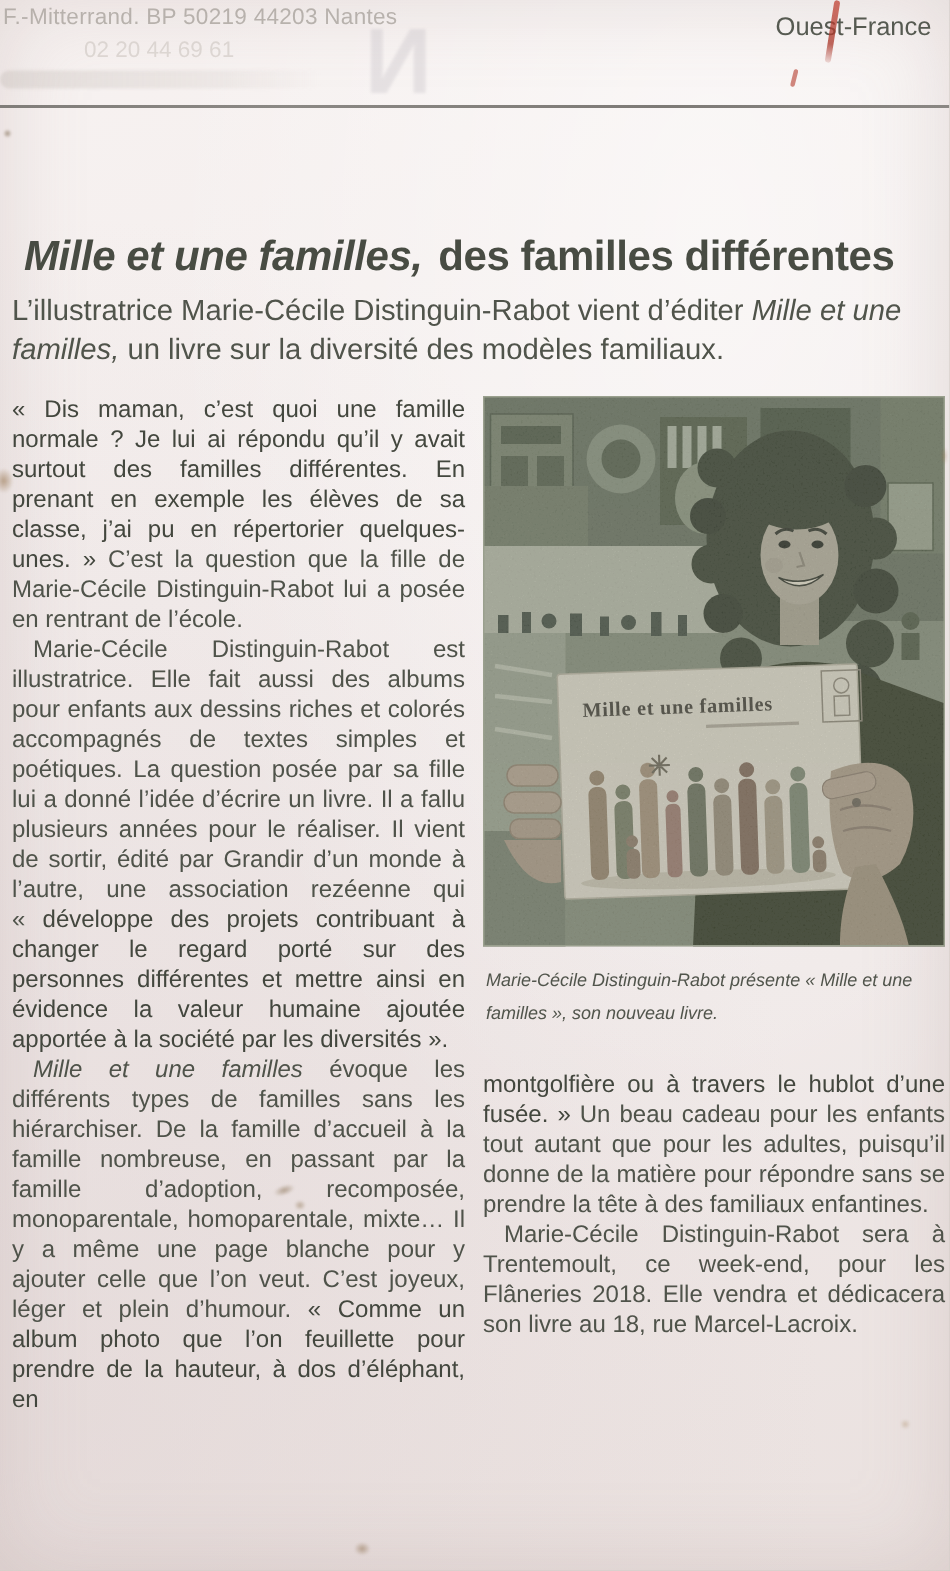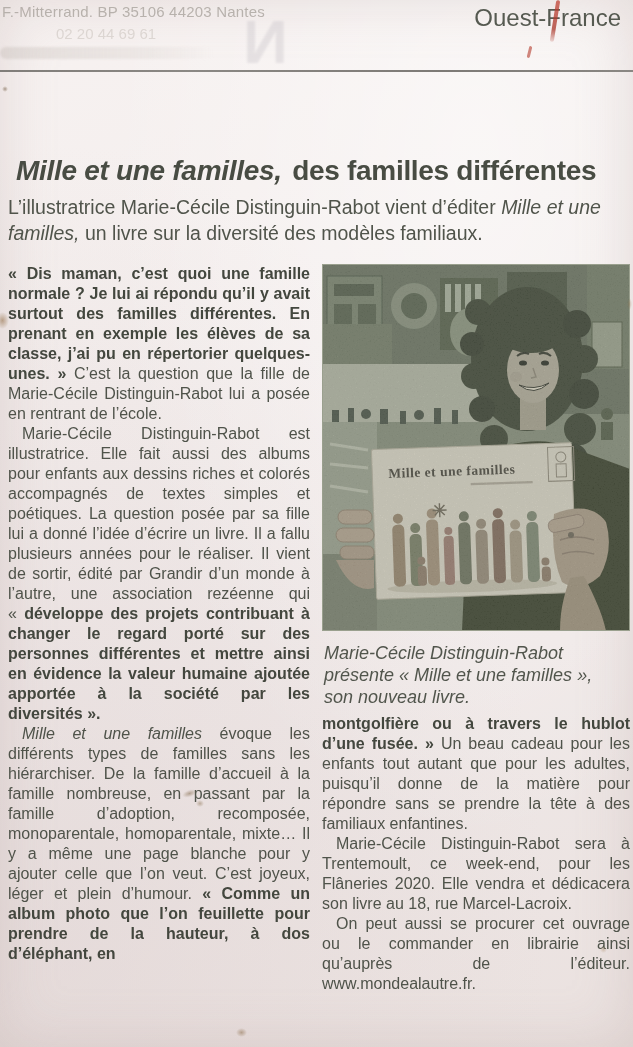--- a/index.html
+++ b/index.html
@@ -16,63 +16,63 @@
   .abs{position:absolute;}
   
   .masthead-faint{left:2px;top:3px;font-size:15px;color:#aaa49e;opacity:.8;letter-spacing:.2px;}
   .masthead-faint2{left:56px;top:25px;font-size:15px;color:#c9c2bc;opacity:.55;}
   .masthead-smudge{left:0;top:47px;width:215px;height:12px;
     background:linear-gradient(90deg,rgba(190,182,176,.35),rgba(200,192,186,.18) 70%,transparent);
     filter:blur(1px);border-radius:6px;}
   .watermark{left:243px;top:6px;font-size:62px;font-weight:700;color:#b7b2ba;opacity:.28;
     transform:scaleX(-1);filter:blur(1px);}
   
-  .header-right{right:12px;top:5px;text-align:left;font-size:24px;line-height:25px;color:#565a51;}
+  .header-right{right:12px;top:5px;text-align:left;font-size:17px;line-height:25px;color:#565a51;}
   .red-stroke1{left:553px;top:0px;width:4px;height:42px;border-radius:3px;opacity:.75;
     background:linear-gradient(#c24335,#a93427 70%,rgba(169,52,39,.2));transform:rotate(9deg);}
   .red-stroke2{left:528px;top:46px;width:3px;height:12px;border-radius:2px;opacity:.6;
     background:#b43a2c;transform:rotate(14deg);}
   .rule{left:0;top:70px;width:633px;height:2px;
     background:linear-gradient(90deg,#807d79,#8b8884 30%,#7d7a76 70%,#8a8783);}
   
   .headline{left:16px;top:155px;width:610px;font-size:28px;font-weight:700;
     letter-spacing:-.3px;color:#484c43;white-space:nowrap;}
   .headline .i{font-style:italic;padding-right:3px;}
   .standfirst{left:8px;top:195px;width:620px;font-size:19.5px;line-height:25.5px;color:#50544b;}
   .standfirst .i{font-style:italic;}
   
   .col{text-align:justify;font-size:16px;line-height:20px;color:#4f534a;}
   .col-left{left:8px;top:264px;width:302px;}
   .col-right{left:322px;top:714px;width:308px;}
   .para{margin:0;}
   .para.indent{text-indent:14px;}
-  .para .b{font-weight:700;color:#43473e;}
+  .para .b{font-weight:400;color:#43473e;}
   .para .i{font-style:italic;}
   
   .photo{left:322px;top:264px;width:308px;height:367px;}
   .photo svg{display:block;}
-  .caption{left:324px;top:642px;width:290px;font-style:italic;font-size:18px;
+  .caption{left:324px;top:642px;width:290px;font-style:italic;font-size:12px;
     line-height:22px;color:#51554c;}
   
   .stain{border-radius:50%;filter:blur(.6px);}
   .s1{left:-4px;top:312px;width:13px;height:17px;background:radial-gradient(rgba(135,95,50,.5),rgba(135,95,50,0) 70%);}
   .s2{left:196px;top:800px;width:8px;height:7px;background:radial-gradient(rgba(120,90,50,.4),rgba(120,90,50,0) 70%);}
   .s3{left:236px;top:1028px;width:11px;height:9px;background:radial-gradient(rgba(125,92,52,.45),rgba(125,92,52,0) 70%);}
   .s4{left:600px;top:946px;width:7px;height:7px;background:radial-gradient(rgba(150,110,60,.3),rgba(150,110,60,0) 70%);}
   .s5{left:2px;top:86px;width:6px;height:6px;background:radial-gradient(rgba(95,72,42,.5),rgba(95,72,42,0) 70%);}
   .s6{left:627px;top:298px;width:5px;height:12px;background:radial-gradient(rgba(150,118,78,.35),rgba(150,118,78,0) 70%);}
   .s7{left:182px;top:790px;width:15px;height:7px;transform:rotate(-18deg);
     background:radial-gradient(rgba(110,82,45,.45),rgba(110,82,45,0) 70%);}
 </style>
 </head>
 <body>
 
 <div class="paper">
 
-  <div class="abs masthead-faint">F.-Mitterrand. BP 35106 44203 Nantes</div>
+  <div class="abs masthead-faint">F.-Mitterrand. BP 50219 44203 Nantes</div>
   <div class="abs masthead-faint2">02 20 44 69 61</div>
   <div class="abs masthead-smudge"></div>
   <div class="abs watermark">N</div>
 
   <div class="abs header-right">
     <div>Ouest-France</div>
   </div>
   <div class="abs red-stroke1"></div>
   <div class="abs red-stroke2"></div>
   <div class="abs rule"></div>
@@ -220,22 +220,21 @@
       <rect width="308" height="367" filter="url(#grainDark)" opacity="0.14"></rect>
       <rect width="308" height="367" filter="url(#grainLight)" opacity="0.12"></rect>
       <rect x="0.5" y="0.5" width="307" height="366" fill="none" stroke="#9aa08e" stroke-width="1"></rect>
     </svg>
   </div>
 
   <div class="abs caption">Marie-Cécile Distinguin-Rabot présente «&nbsp;Mille et une familles&nbsp;», son nouveau livre.</div>
 
   <div id="col-right" class="abs col col-right">
       <p class="para"><span class="b">montgolfière ou à travers le hublot d’une fusée.&nbsp;»</span><span> Un beau cadeau pour les enfants tout autant que pour les adultes, puisqu’il donne de la matière pour répondre sans se prendre la tête à des familiaux enfantines.</span></p>
-      <p class="para indent"><span>Marie-Cécile Distinguin-Rabot sera à Trentemoult, ce week-end, pour les Flâneries 2020. Elle vendra et dédicacera son livre au 18, rue Marcel-Lacroix.</span></p>
-      <p class="para indent"><span>On peut aussi se procurer cet ouvrage ou le commander en librairie ainsi qu’auprès de l’éditeur. www.mondealautre.fr.</span></p>
+      <p class="para indent"><span>Marie-Cécile Distinguin-Rabot sera à Trentemoult, ce week-end, pour les Flâneries 2018. Elle vendra et dédicacera son livre au 18, rue Marcel-Lacroix.</span></p>
     </div>
 
   <div class="abs stain s1"></div>
   <div class="abs stain s2"></div>
   <div class="abs stain s3"></div>
   <div class="abs stain s4"></div>
   <div class="abs stain s5"></div>
   <div class="abs stain s6"></div>
   <div class="abs stain s7"></div>
 </div>

